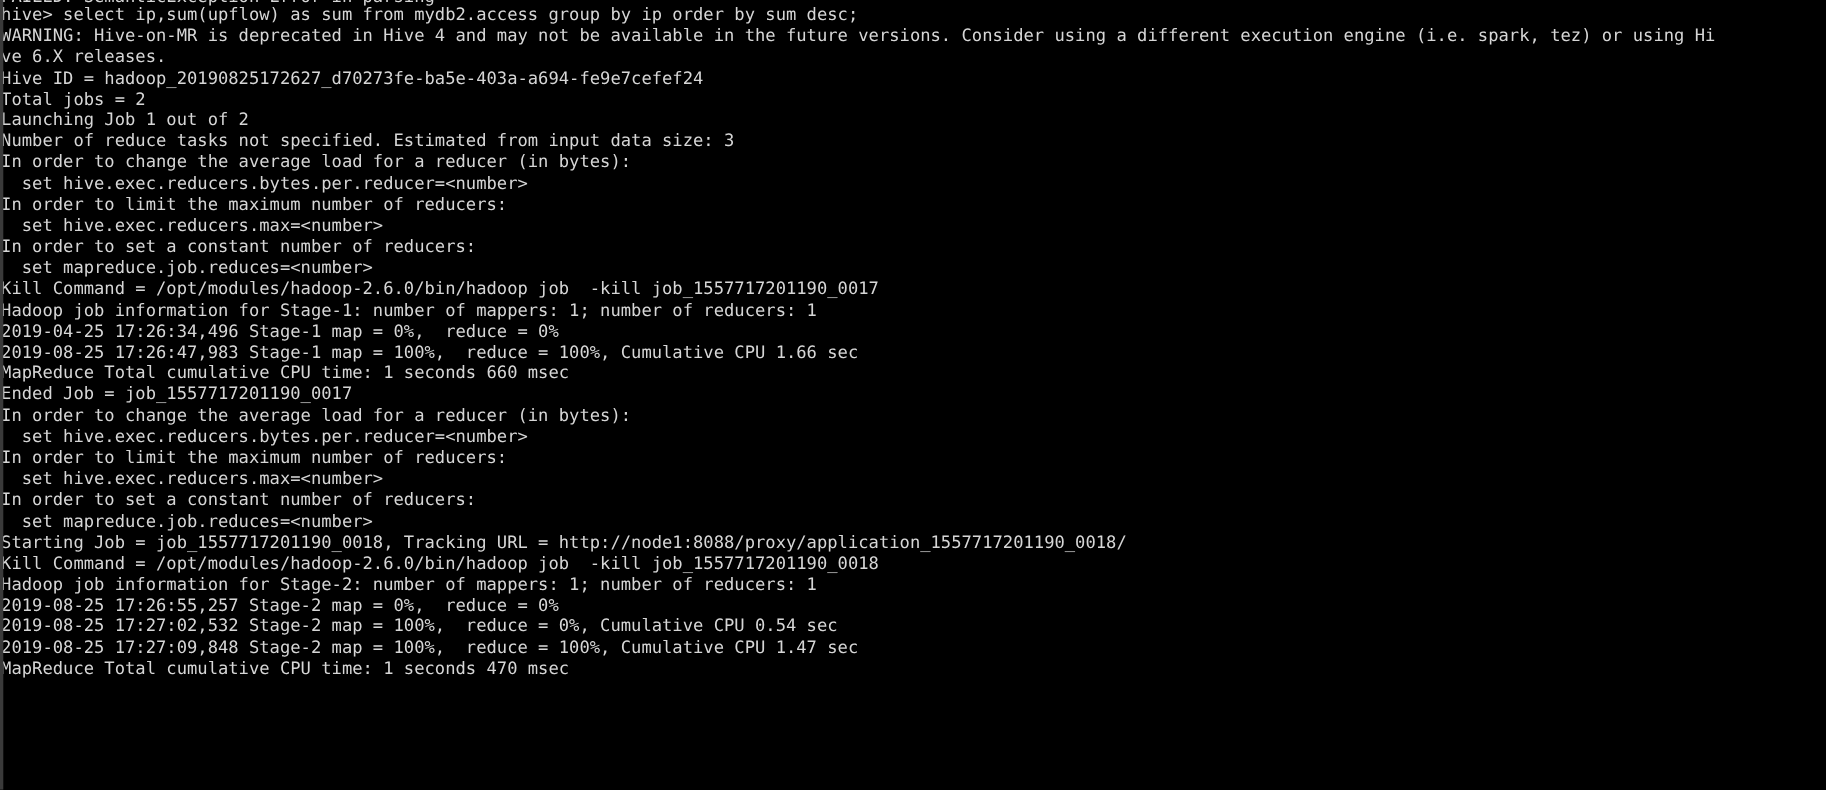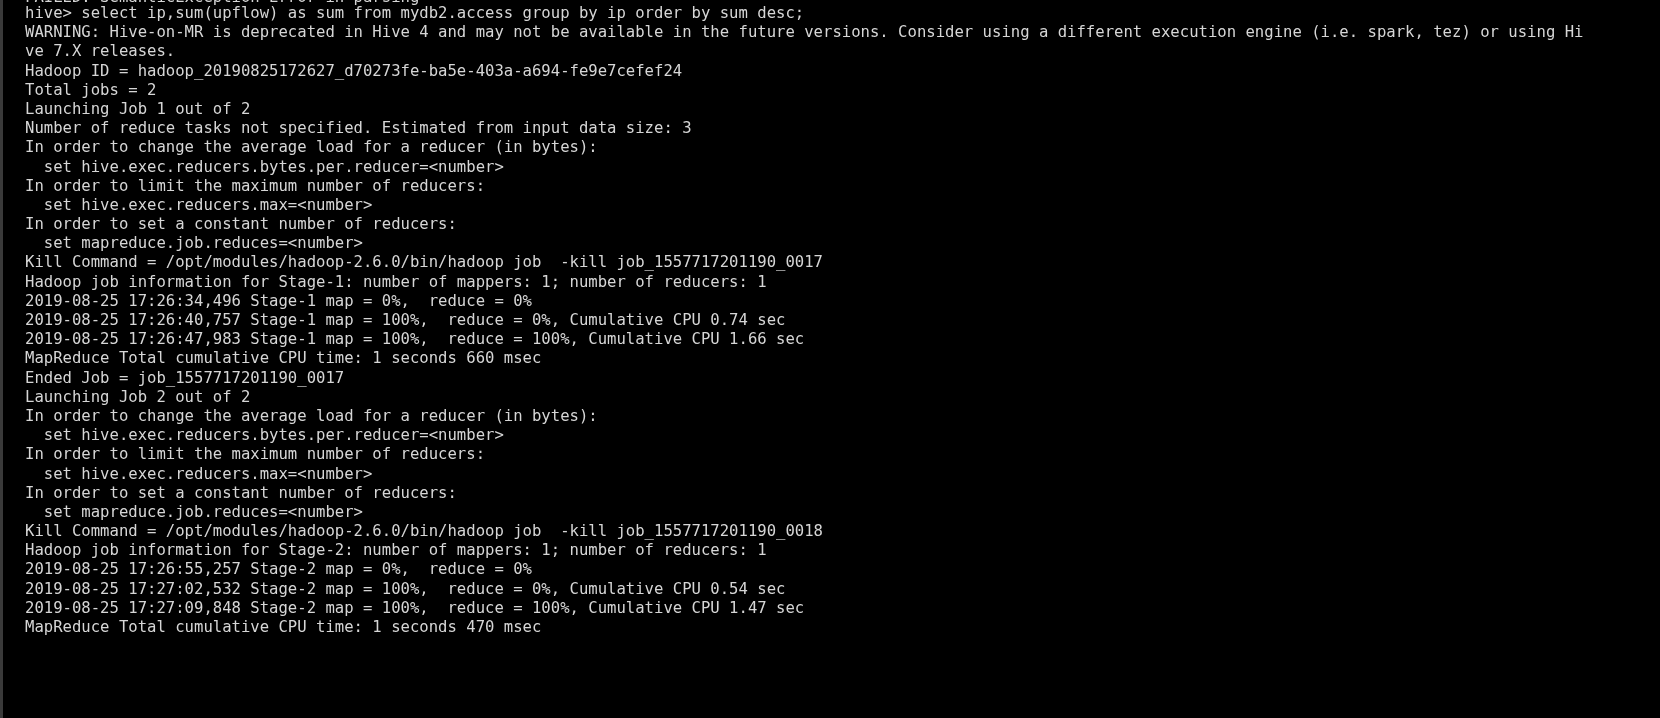--- a/index.html
+++ b/index.html
@@ -36,21 +36,20 @@
   .line {
     display: block;
     height: 19.2px;
     line-height: 19.2px;
     font-size: 15.6px;
     letter-spacing: 0px;
     color: #d6d6d6;
     white-space: pre;
     padding-left: 1px;
     font-family: "DejaVu Sans Mono", "Liberation Mono", monospace;
-    margin-left: 24px;
   }
   
   .line.clipped-top {
     position: absolute;
     top: -12px;
     left: 0;
     right: 0;
   }
   #body-lines {
     position: absolute;
@@ -64,45 +63,44 @@
 
 <div id="terminal">
 
   <div id="left-gutter"></div>
 
   <div class="line clipped-top">FAILED: SemanticException Error in parsing</div>
 
   <div id="body-lines">
       <div class="line">hive&gt; select ip,sum(upflow) as sum from mydb2.access group by ip order by sum desc;</div>
       <div class="line">WARNING: Hive-on-MR is deprecated in Hive 4 and may not be available in the future versions. Consider using a different execution engine (i.e. spark, tez) or using Hi</div>
-      <div class="line">ve 7.X releases.</div>
-      <div class="line">Hadoop ID = hadoop_20190825172627_d70273fe-ba5e-403a-a694-fe9e7cefef24</div>
+      <div class="line">ve 6.X releases.</div>
+      <div class="line">Hive ID = hadoop_20190825172627_d70273fe-ba5e-403a-a694-fe9e7cefef24</div>
       <div class="line">Total jobs = 2</div>
       <div class="line">Launching Job 1 out of 2</div>
       <div class="line">Number of reduce tasks not specified. Estimated from input data size: 3</div>
       <div class="line">In order to change the average load for a reducer (in bytes):</div>
       <div class="line">  set hive.exec.reducers.bytes.per.reducer=&lt;number&gt;</div>
       <div class="line">In order to limit the maximum number of reducers:</div>
       <div class="line">  set hive.exec.reducers.max=&lt;number&gt;</div>
       <div class="line">In order to set a constant number of reducers:</div>
       <div class="line">  set mapreduce.job.reduces=&lt;number&gt;</div>
       <div class="line">Kill Command = /opt/modules/hadoop-2.6.0/bin/hadoop job  -kill job_1557717201190_0017</div>
       <div class="line">Hadoop job information for Stage-1: number of mappers: 1; number of reducers: 1</div>
-      <div class="line">2019-08-25 17:26:34,496 Stage-1 map = 0%,  reduce = 0%</div>
-      <div class="line">2019-08-25 17:26:40,757 Stage-1 map = 100%,  reduce = 0%, Cumulative CPU 0.74 sec</div>
+      <div class="line">2019-04-25 17:26:34,496 Stage-1 map = 0%,  reduce = 0%</div>
       <div class="line">2019-08-25 17:26:47,983 Stage-1 map = 100%,  reduce = 100%, Cumulative CPU 1.66 sec</div>
       <div class="line">MapReduce Total cumulative CPU time: 1 seconds 660 msec</div>
       <div class="line">Ended Job = job_1557717201190_0017</div>
-      <div class="line">Launching Job 2 out of 2</div>
       <div class="line">In order to change the average load for a reducer (in bytes):</div>
       <div class="line">  set hive.exec.reducers.bytes.per.reducer=&lt;number&gt;</div>
       <div class="line">In order to limit the maximum number of reducers:</div>
       <div class="line">  set hive.exec.reducers.max=&lt;number&gt;</div>
       <div class="line">In order to set a constant number of reducers:</div>
       <div class="line">  set mapreduce.job.reduces=&lt;number&gt;</div>
+      <div class="line">Starting Job = job_1557717201190_0018, Tracking URL = http://node1:8088/proxy/application_1557717201190_0018/</div>
       <div class="line">Kill Command = /opt/modules/hadoop-2.6.0/bin/hadoop job  -kill job_1557717201190_0018</div>
       <div class="line">Hadoop job information for Stage-2: number of mappers: 1; number of reducers: 1</div>
       <div class="line">2019-08-25 17:26:55,257 Stage-2 map = 0%,  reduce = 0%</div>
       <div class="line">2019-08-25 17:27:02,532 Stage-2 map = 100%,  reduce = 0%, Cumulative CPU 0.54 sec</div>
       <div class="line">2019-08-25 17:27:09,848 Stage-2 map = 100%,  reduce = 100%, Cumulative CPU 1.47 sec</div>
       <div class="line">MapReduce Total cumulative CPU time: 1 seconds 470 msec</div>
     </div>
 
 </div>
 

